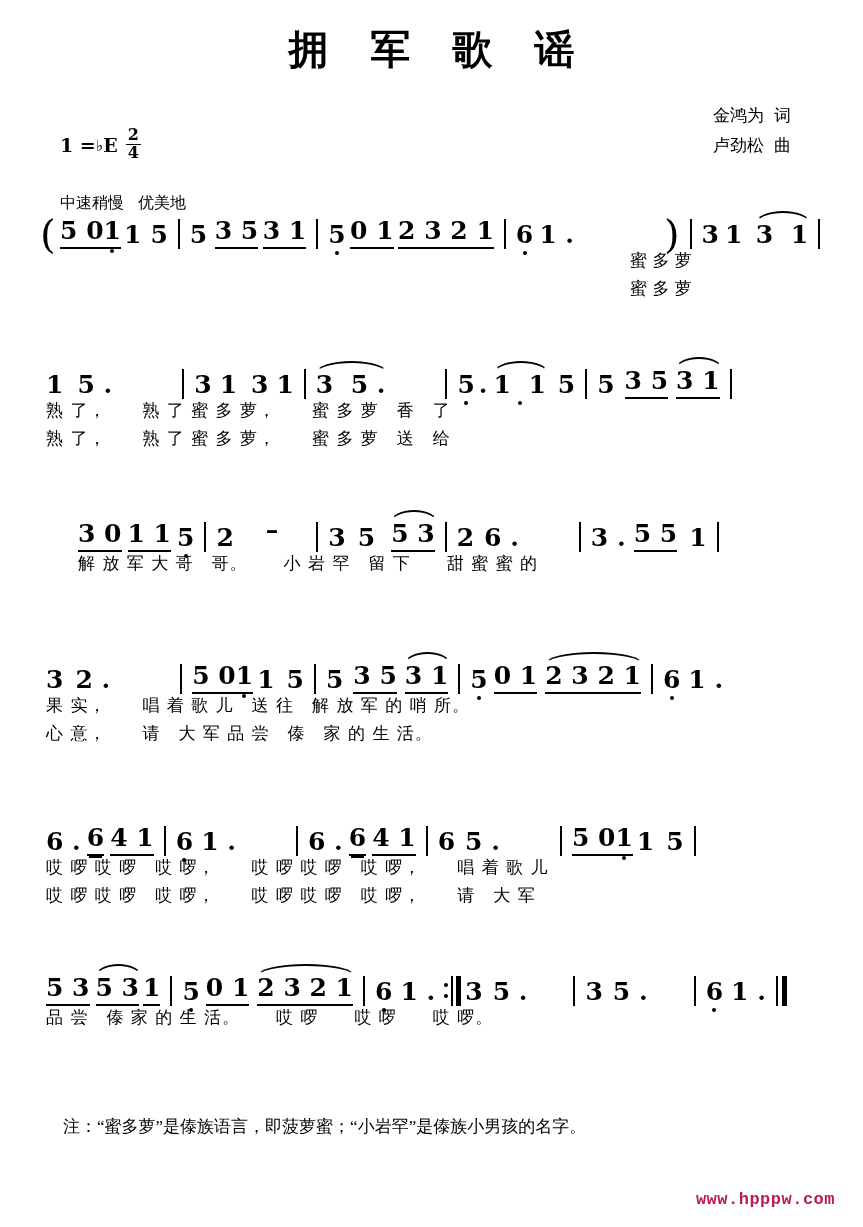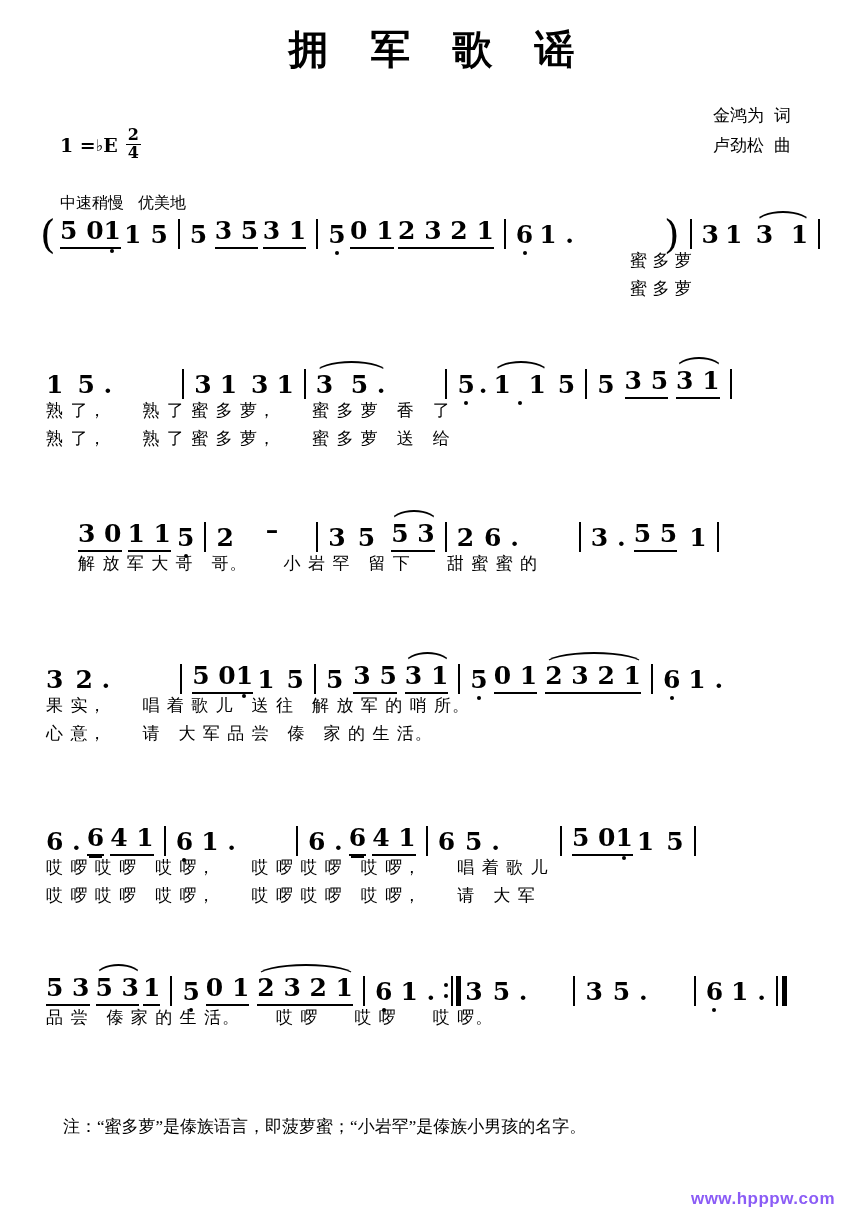--- a/index.html
+++ b/index.html
@@ -145,25 +145,25 @@
     left: 50px;
     top: 1115px;
     font-family: Liberation Serif, serif;
     font-size: 17px;
     margin-left: 13px;
   }
   .wm {
     position: absolute;
     right: 28px;
     bottom: 18px;
-    font-family: Liberation Sans, sans-serif;
+    font-family: Liberation Mono, monospace;
     font-weight: bold;
     font-size: 17px;
     letter-spacing: 0.5px;
-    color: #8b5cf6;
+    color: #be185d;
   }
 </style>
 </head>
 <body>
 
 <div class="page">
 
   <div class="title">拥 军 歌 谣</div>
 
   <div class="credits">

